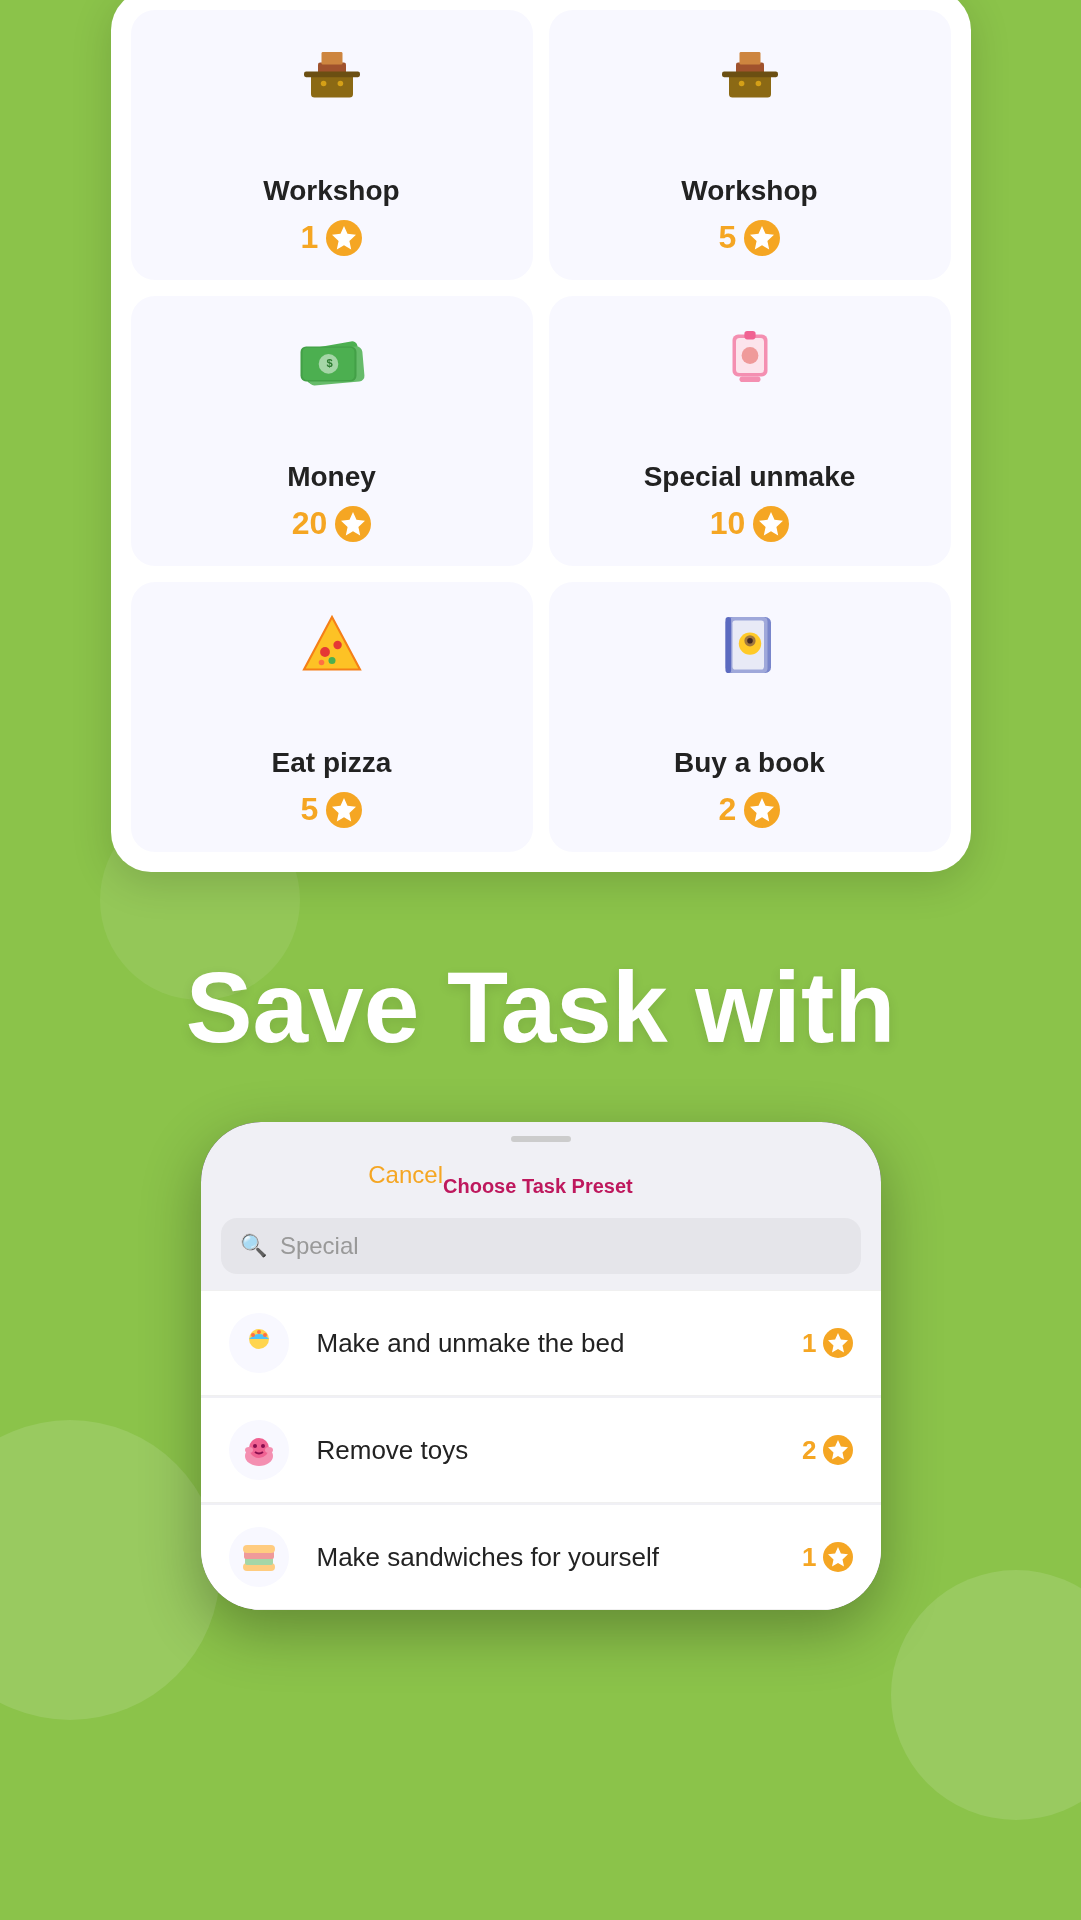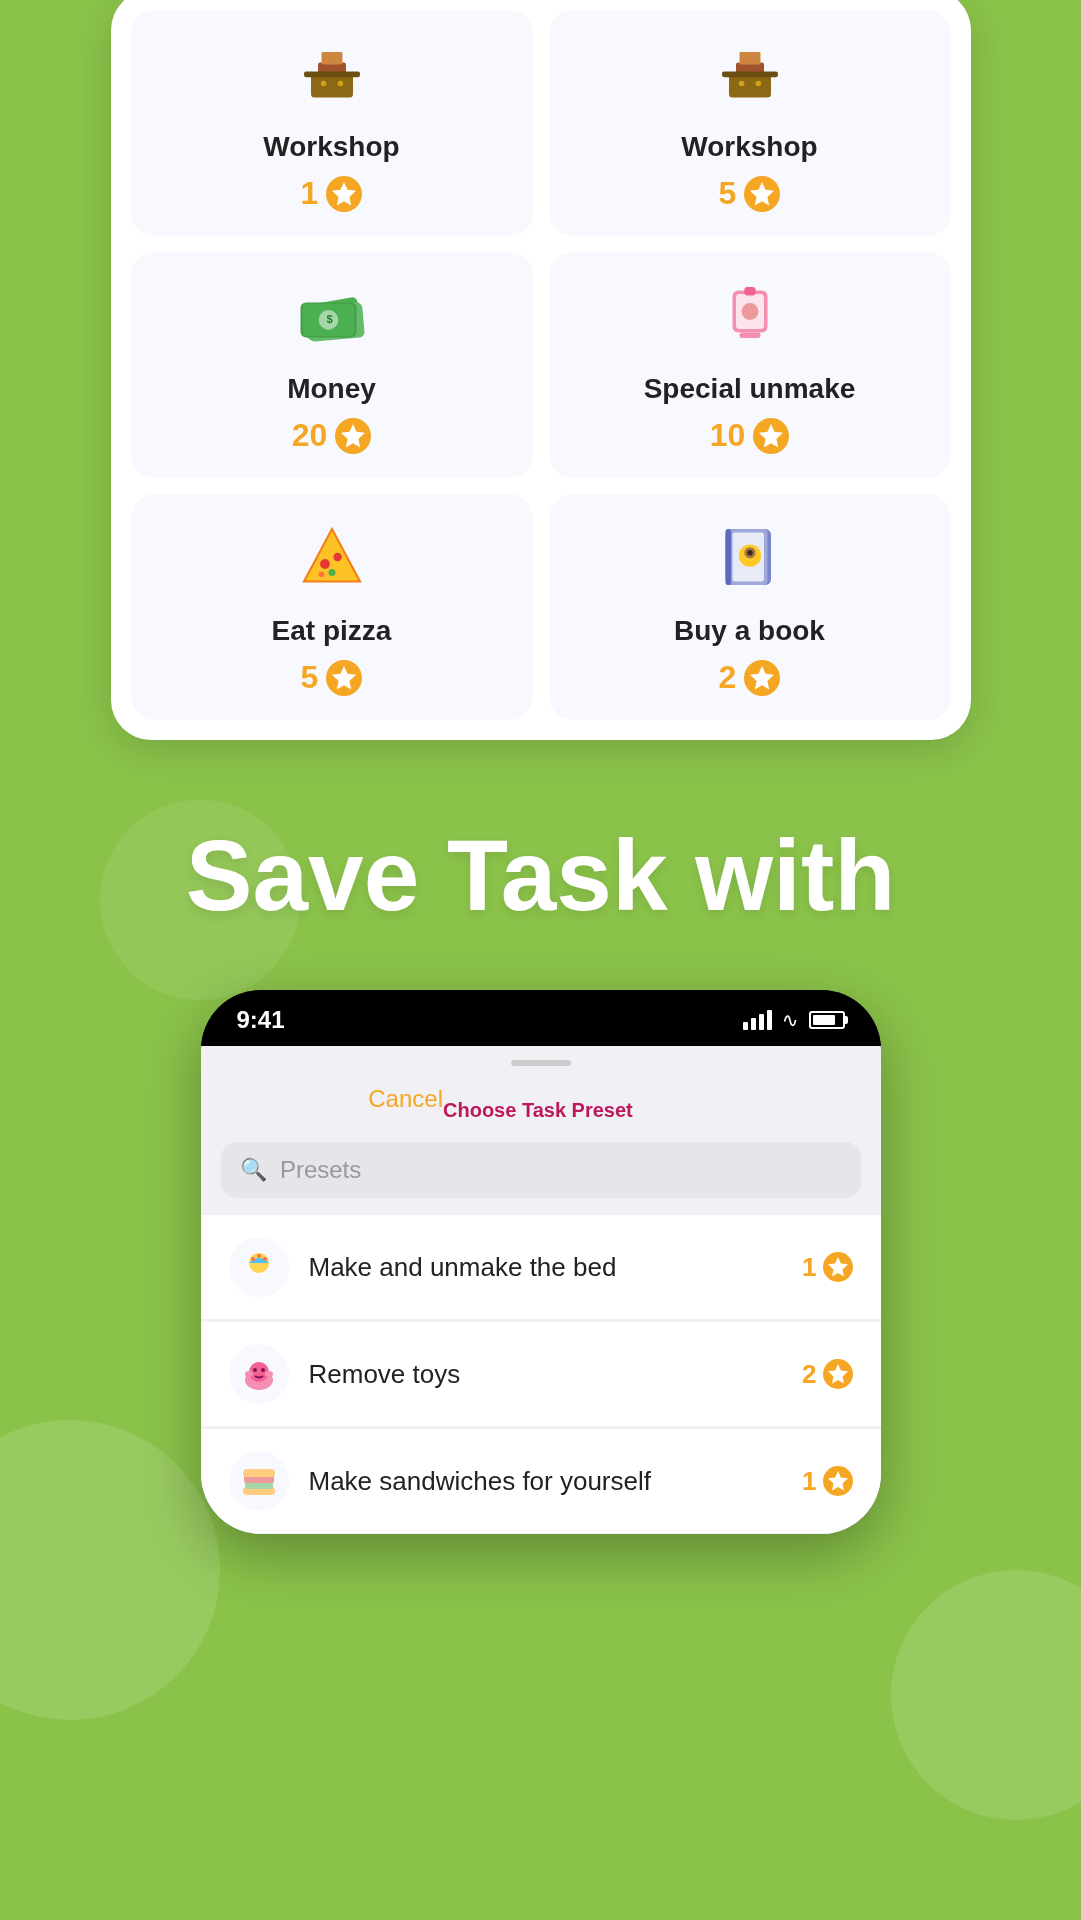--- a/index.html
+++ b/index.html
@@ -48,20 +48,21 @@
     .reward-icon {
       font-size: 70px;
       line-height: 1;
     }
 
     .reward-name {
       font-size: 28px;
       font-weight: 600;
       color: #222;
       text-align: center;
+      margin-top: 44px;
     }
 
     .reward-points {
       display: flex;
       align-items: center;
       gap: 8px;
       font-size: 32px;
       font-weight: 700;
       color: #F5A623;
     }
@@ -261,21 +262,21 @@
       display: flex;
       flex-direction: column;
       gap: 2px;
     }
 
     .task-item {
       background: white;
       padding: 22px 28px;
       display: flex;
       align-items: center;
-      gap: 20px;
+      gap: 28px;
       border-bottom: 1px solid #f0f0f0;
     }
 
     .task-item:first-child {
       border-top: 1px solid #f0f0f0;
     }
 
     .task-emoji {
       width: 60px;
       height: 60px;
@@ -440,55 +441,36 @@
 
 <div class="headline-section">
   <div class="headline-text">
     <span>Save Task with</span><br>
   </div>
 </div>
 
 <div class="bottom-phone-wrapper">
   <div class="bottom-phone">
 
-    <div class="phone-status-bar">
-      <span class="status-time">9:41</span>
-      <div class="status-icons">
-
-        <div class="signal-bars">
-          <div class="signal-bar" style="height:8px;"></div>
-          <div class="signal-bar" style="height:12px;"></div>
-          <div class="signal-bar" style="height:16px;"></div>
-          <div class="signal-bar" style="height:20px;"></div>
-        </div>
-
-        <span class="wifi-icon">∿</span>
-
-        <div class="battery-icon">
-          <div class="battery-fill"></div>
-          <div class="battery-tip"></div>
-        </div>
-      </div>
-    </div>
 
     <div class="phone-content">
 
       <div class="drag-handle">
         <div class="drag-handle-bar"></div>
       </div>
 
       <div class="modal-header">
         <span class="cancel-btn">Cancel</span>
         <span class="modal-title">Choose Task Preset</span>
         <span class="header-spacer"></span>
       </div>
 
       <div class="search-bar">
         <span class="search-icon-wrap">🔍</span>
-        <span class="search-placeholder">Presets</span>
+        <span class="search-placeholder">Special</span>
       </div>
 
       <div class="task-list" id="task-list">
 
       <div class="task-item">
     <div class="task-emoji">
       <svg width="44" height="44" viewBox="0 0 44 44" xmlns="http://www.w3.org/2000/svg">
     <circle cx="22" cy="18" r="10" fill="#FFD54F"></circle>
     <path d="M12 18 Q22 8 32 18" fill="#4FC3F7"></path>
     <circle cx="16" cy="14" r="2" fill="#FF7043"></circle>

